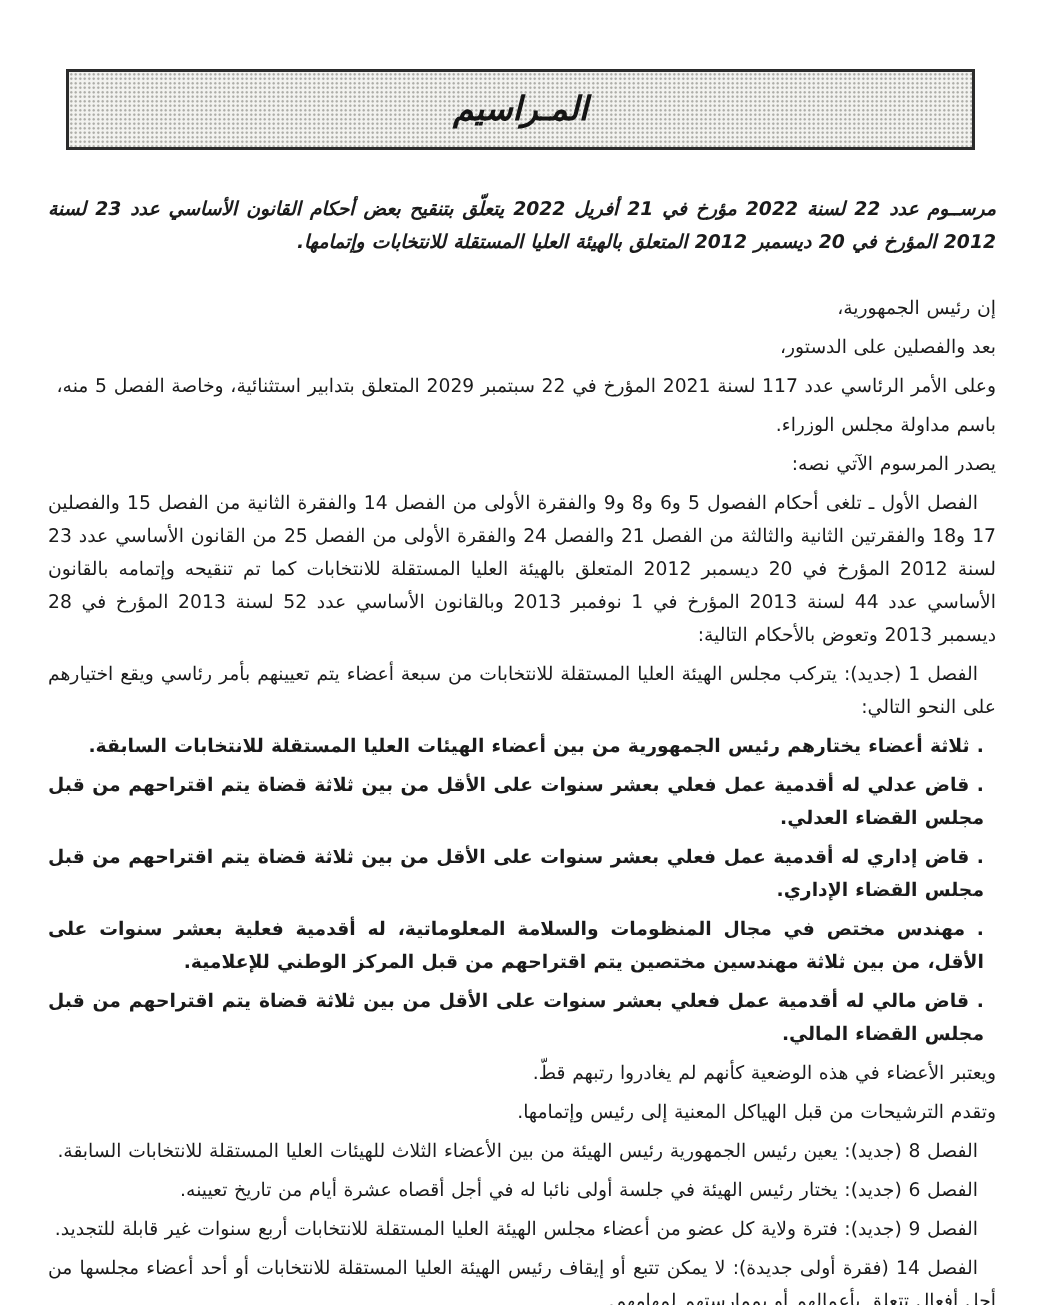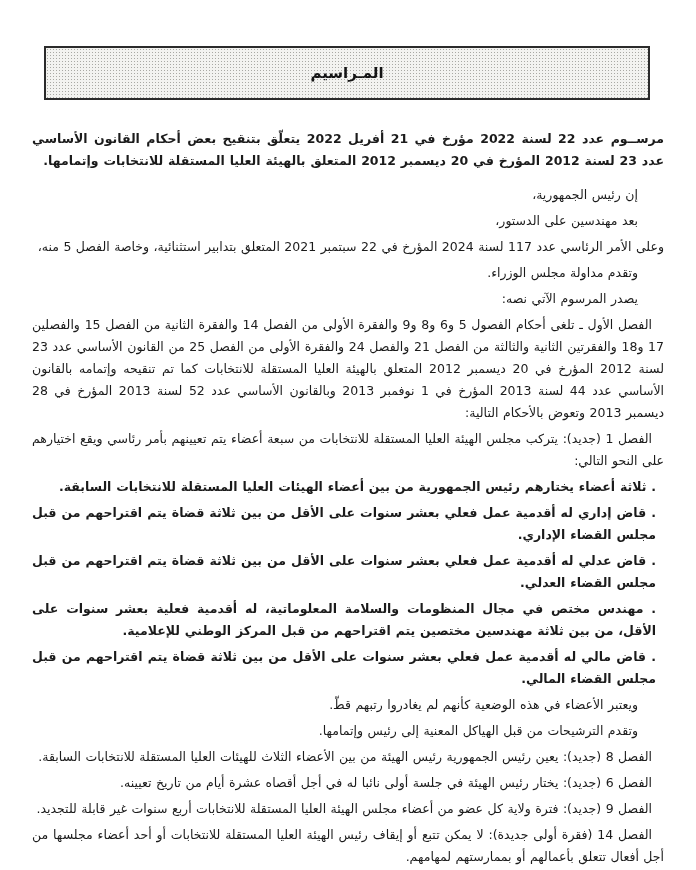--- a/index.html
+++ b/index.html
@@ -29,77 +29,78 @@
     height: 50px;
     border: 2px solid #2b2b2b;
     background-color: #f3f3f0;
     background-image: radial-gradient(circle, #a9a9a4 0.7px, rgba(0,0,0,0) 0.9px);
     background-size: 3px 3px;
     display: flex;
     align-items: center;
     justify-content: center;
   }
   .title-box .title-text {
-    font-size: 15px;
+    font-size: 22px;
     font-weight: bold;
     color: #141414;
     letter-spacing: 0.5px;
+    font-style: italic;
   }
   .content {
     position: absolute;
     top: 128px;
     right: 32px;
     left: 32px;
   }
   p {
     margin: 0 0 4px 0;
     font-size: 12.5px;
     line-height: 22px;
     text-align: justify;
     text-align-last: right;
     word-spacing: 0.5px;
   }
   p.bold { font-weight: bold; }
   p.indent { text-indent: 12px; }
-  p.short { margin-right: 26px; text-align: center; }
+  p.short { text-align: center; }
   p.bullet { margin-right: 8px; font-weight: bold; }
-  p.gap-after { margin-bottom: 12px; }
+  p.gap-after { margin-bottom: 22px; font-style: italic; }
 </style>
 </head>
 <body>
 
 <div class="page">
 
   <div class="title-box">
     <span class="title-text">المـراسيم</span>
   </div>
 
   <div class="content">
 
     <p class="bold gap-after">مرســوم عدد 22 لسنة 2022 مؤرخ في 21 أفريل 2022 يتعلّق بتنقيح بعض أحكام القانون الأساسي عدد 23 لسنة 2012 المؤرخ في 20 ديسمبر 2012 المتعلق بالهيئة العليا المستقلة للانتخابات وإتمامها.</p>
 
     <p class="short">إن رئيس الجمهورية،</p>
 
-    <p class="short">بعد مهندسين على الدستور،</p>
+    <p class="short">بعد والفصلين على الدستور،</p>
 
-    <p>وعلى الأمر الرئاسي عدد 117 لسنة 2024 المؤرخ في 22 سبتمبر 2021 المتعلق بتدابير استثنائية، وخاصة الفصل 5 منه،</p>
+    <p>وعلى الأمر الرئاسي عدد 117 لسنة 2021 المؤرخ في 22 سبتمبر 2029 المتعلق بتدابير استثنائية، وخاصة الفصل 5 منه،</p>
 
-    <p class="short">وتقدم مداولة مجلس الوزراء.</p>
+    <p class="short">باسم مداولة مجلس الوزراء.</p>
 
     <p class="short">يصدر المرسوم الآتي نصه:</p>
 
     <p class="indent">الفصل الأول ـ تلغى أحكام الفصول 5 و6 و8 و9 والفقرة الأولى من الفصل 14 والفقرة الثانية من الفصل 15 والفصلين 17 و18 والفقرتين الثانية والثالثة من الفصل 21 والفصل 24 والفقرة الأولى من الفصل 25 من القانون الأساسي عدد 23 لسنة 2012 المؤرخ في 20 ديسمبر 2012 المتعلق بالهيئة العليا المستقلة للانتخابات كما تم تنقيحه وإتمامه بالقانون الأساسي عدد 44 لسنة 2013 المؤرخ في 1 نوفمبر 2013 وبالقانون الأساسي عدد 52 لسنة 2013 المؤرخ في 28 ديسمبر 2013 وتعوض بالأحكام التالية:</p>
 
     <p class="indent">الفصل 1 (جديد): يتركب مجلس الهيئة العليا المستقلة للانتخابات من سبعة أعضاء يتم تعيينهم بأمر رئاسي ويقع اختيارهم على النحو التالي:</p>
 
     <p class="bullet">. ثلاثة أعضاء يختارهم رئيس الجمهورية من بين أعضاء الهيئات العليا المستقلة للانتخابات السابقة.</p>
 
+    <p class="bullet">. قاض عدلي له أقدمية عمل فعلي بعشر سنوات على الأقل من بين ثلاثة قضاة يتم اقتراحهم من قبل مجلس القضاء العدلي.</p>
+
     <p class="bullet">. قاض إداري له أقدمية عمل فعلي بعشر سنوات على الأقل من بين ثلاثة قضاة يتم اقتراحهم من قبل مجلس القضاء الإداري.</p>
-
-    <p class="bullet">. قاض عدلي له أقدمية عمل فعلي بعشر سنوات على الأقل من بين ثلاثة قضاة يتم اقتراحهم من قبل مجلس القضاء العدلي.</p>
 
     <p class="bullet">. مهندس مختص في مجال المنظومات والسلامة المعلوماتية، له أقدمية فعلية بعشر سنوات على الأقل، من بين ثلاثة مهندسين مختصين يتم اقتراحهم من قبل المركز الوطني للإعلامية.</p>
 
     <p class="bullet">. قاض مالي له أقدمية عمل فعلي بعشر سنوات على الأقل من بين ثلاثة قضاة يتم اقتراحهم من قبل مجلس القضاء المالي.</p>
 
     <p class="short">ويعتبر الأعضاء في هذه الوضعية كأنهم لم يغادروا رتبهم قطّ.</p>
 
     <p class="short">وتقدم الترشيحات من قبل الهياكل المعنية إلى رئيس وإتمامها.</p>
 
     <p class="indent">الفصل 8 (جديد): يعين رئيس الجمهورية رئيس الهيئة من بين الأعضاء الثلاث للهيئات العليا المستقلة للانتخابات السابقة.</p>

